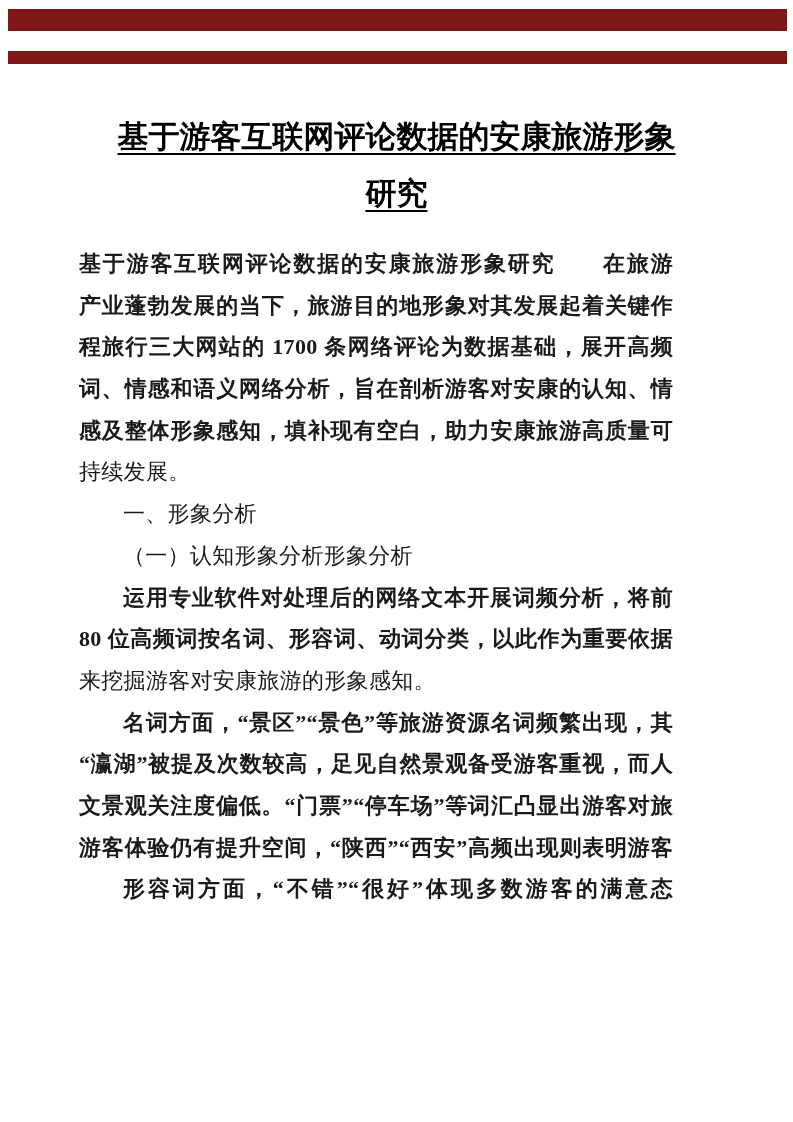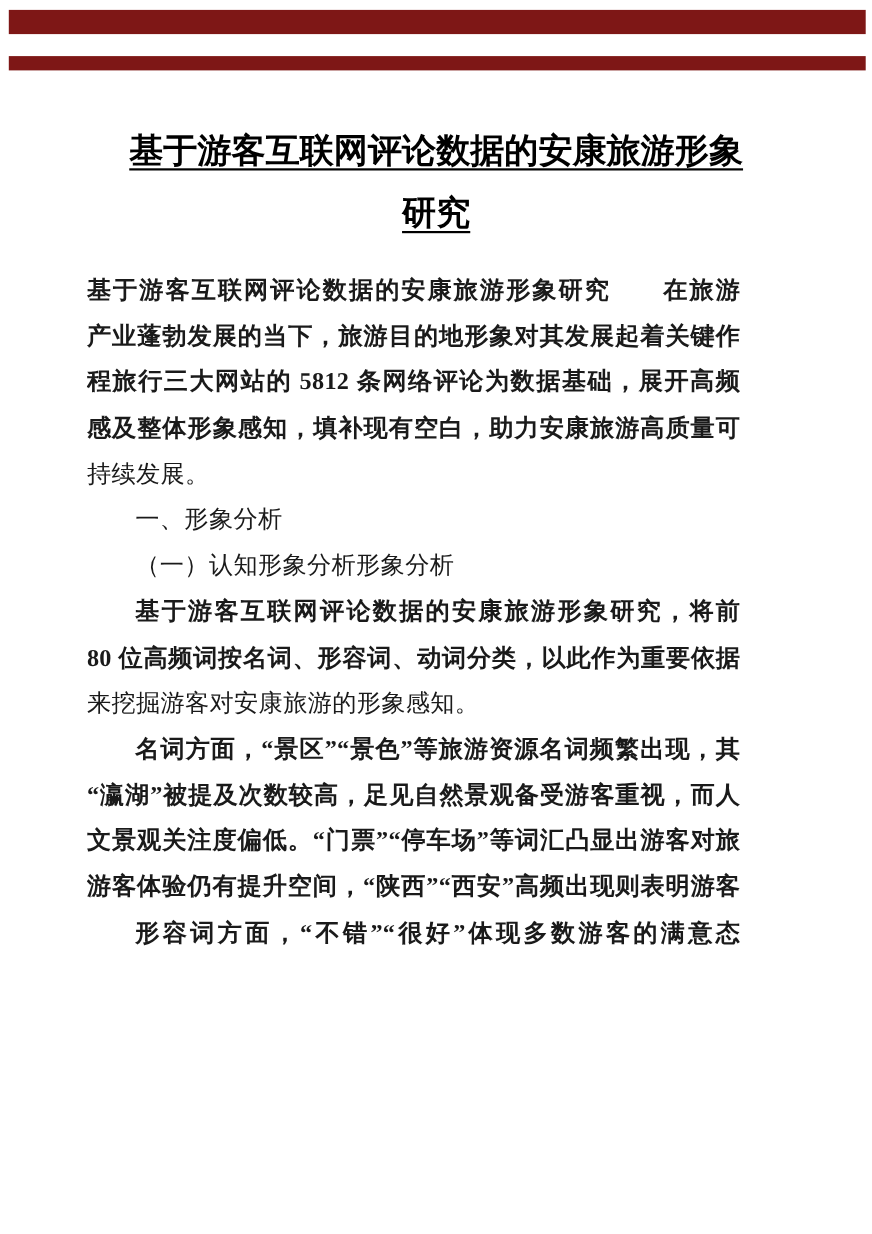--- a/index.html
+++ b/index.html
@@ -60,26 +60,27 @@
   <div class="red-bar bar2"></div>
 
   <div class="title">
     <div class="t-line">基于游客互联网评论数据的安康旅游形象</div>
     <div class="t-line">研究</div>
   </div>
 
   <div class="body-block">
     <div class="line full">基于游客互联网评论数据的安康旅游形象研究　　在旅游</div>
     <div class="line full">产业蓬勃发展的当下，旅游目的地形象对其发展起着关键作</div>
-    <div class="line full">程旅行三大网站的 5812 条网络评论为数据基础，展开高频</div>
+    <div class="line full">程旅行三大网站的 1700 条网络评论为数据基础，展开高频</div>
+    <div class="line full">词、情感和语义网络分析，旨在剖析游客对安康的认知、情</div>
     <div class="line full">感及整体形象感知，填补现有空白，助力安康旅游高质量可</div>
     <div class="line left">持续发展。</div>
     <div class="line left indent">一、形象分析</div>
     <div class="line left indent">（一）认知形象分析形象分析</div>
-    <div class="line full indent">基于游客互联网评论数据的安康旅游形象研究，将前</div>
+    <div class="line full indent">运用专业软件对处理后的网络文本开展词频分析，将前</div>
     <div class="line full">80 位高频词按名词、形容词、动词分类，以此作为重要依据</div>
     <div class="line left">来挖掘游客对安康旅游的形象感知。</div>
     <div class="line full indent">名词方面，“景区”“景色”等旅游资源名词频繁出现，其中</div>
     <div class="line full">“瀛湖”被提及次数较高，足见自然景观备受游客重视，而人</div>
     <div class="line full">文景观关注度偏低。“门票”“停车场”等词汇凸显出游客对旅游</div>
     <div class="line full">游客体验仍有提升空间，“陕西”“西安”高频出现则表明游客多</div>
     <div class="line full indent">形容词方面，“不错”“很好”体现多数游客的满意态度，“一</div>
   </div>
 
 </div>

